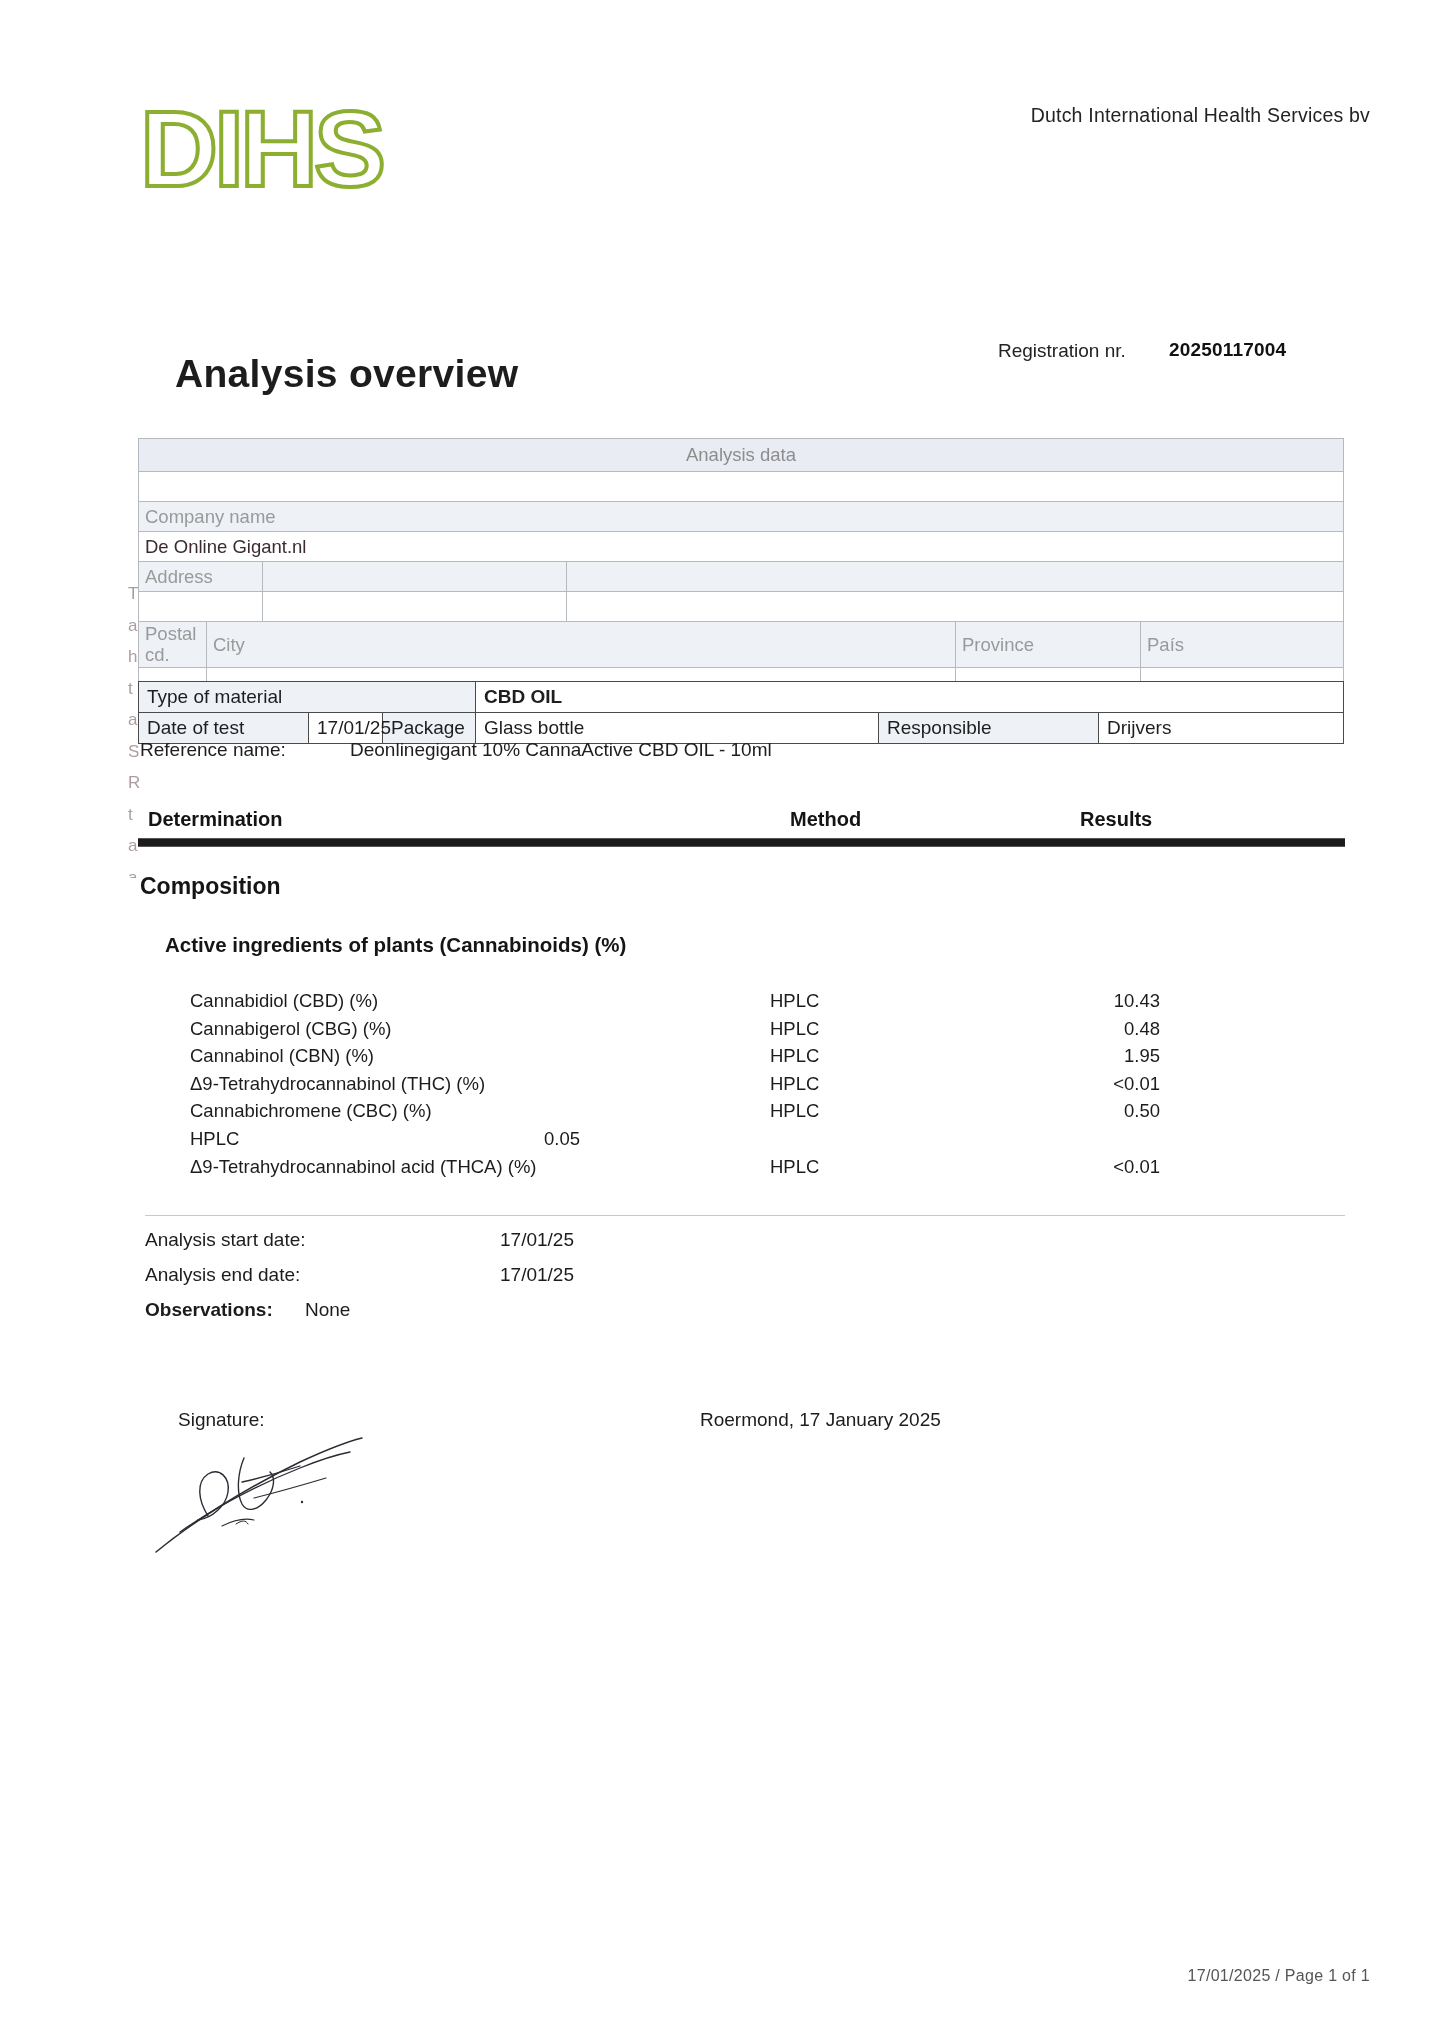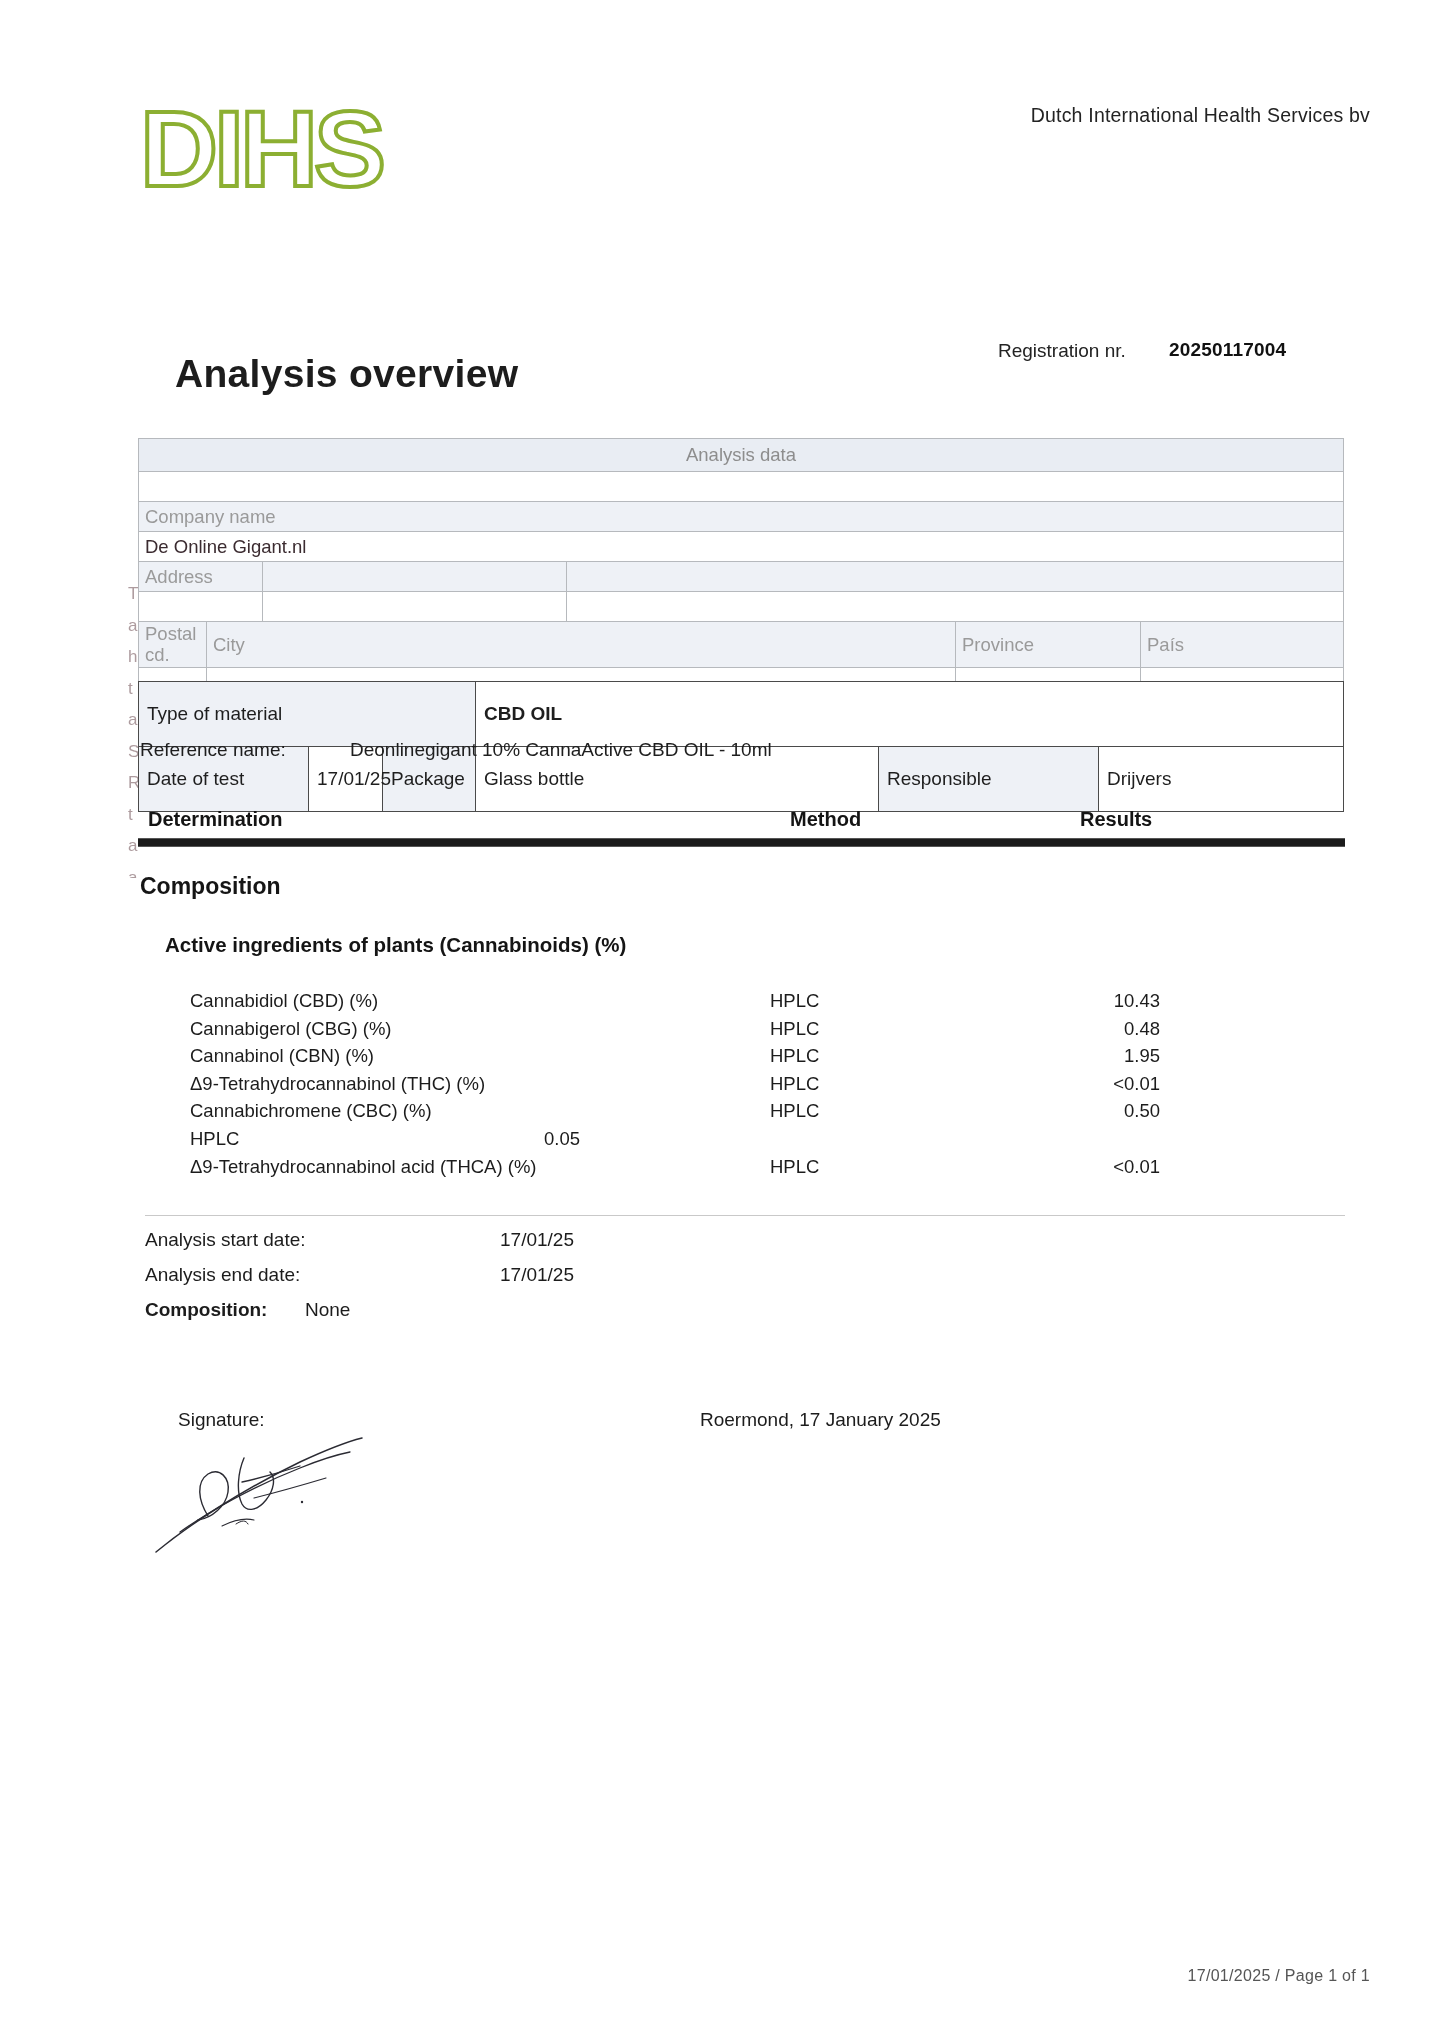--- a/index.html
+++ b/index.html
@@ -118,21 +118,21 @@
     left: 138px;
     top: 681px;
     width: 1205px;
     border-collapse: collapse;
     table-layout: fixed;
     font-size: 19px;
   }
   .mtable td {
     border: 1px solid #4a4a4a;
     height: 28px;
-    padding: 18px 8px;
+    padding: 1px 8px;
     vertical-align: middle;
     color: #1e1e1e;
     background: #ffffff;
   }
   .mtable td.lbl {
     background: #eef1f6;
   }
   .mtable td.bold {
     font-weight: bold;
   }
@@ -448,21 +448,21 @@
   </div>
 
   <div class="rule-thin"></div>
 
   <div class="kv kv-label row-start">Analysis start date:</div>
   <div class="kv kv-value row-start">17/01/25</div>
 
   <div class="kv kv-label row-end">Analysis end date:</div>
   <div class="kv kv-value row-end">17/01/25</div>
 
-  <div class="kv kv-label kv-bold row-obs">Composition:</div>
+  <div class="kv kv-label kv-bold row-obs">Observations:</div>
   <div class="kv obs-value row-obs">None</div>
 
   <div class="signature-label">Signature:</div>
   <div class="signature-mark">
     <svg width="260" height="140" viewBox="0 0 260 140" xmlns="http://www.w3.org/2000/svg">
       <g fill="none" stroke="#2b2b33" stroke-linecap="round">
         <path d="M6 132 C 40 104, 92 70, 150 42 C 178 29, 196 22, 212 18" stroke-width="1.5"></path>
         <path d="M30 112 C 58 92, 104 66, 150 48 C 172 39, 190 34, 200 32" stroke-width="1.3"></path>
         <path d="M58 96 C 48 80, 46 62, 58 54 C 70 47, 80 58, 78 72 C 76 86, 62 98, 48 100" stroke-width="1.4"></path>
         <path d="M94 38 C 88 52, 86 72, 92 84 C 97 93, 108 90, 116 80 C 124 70, 126 58, 120 52" stroke-width="1.4"></path>

